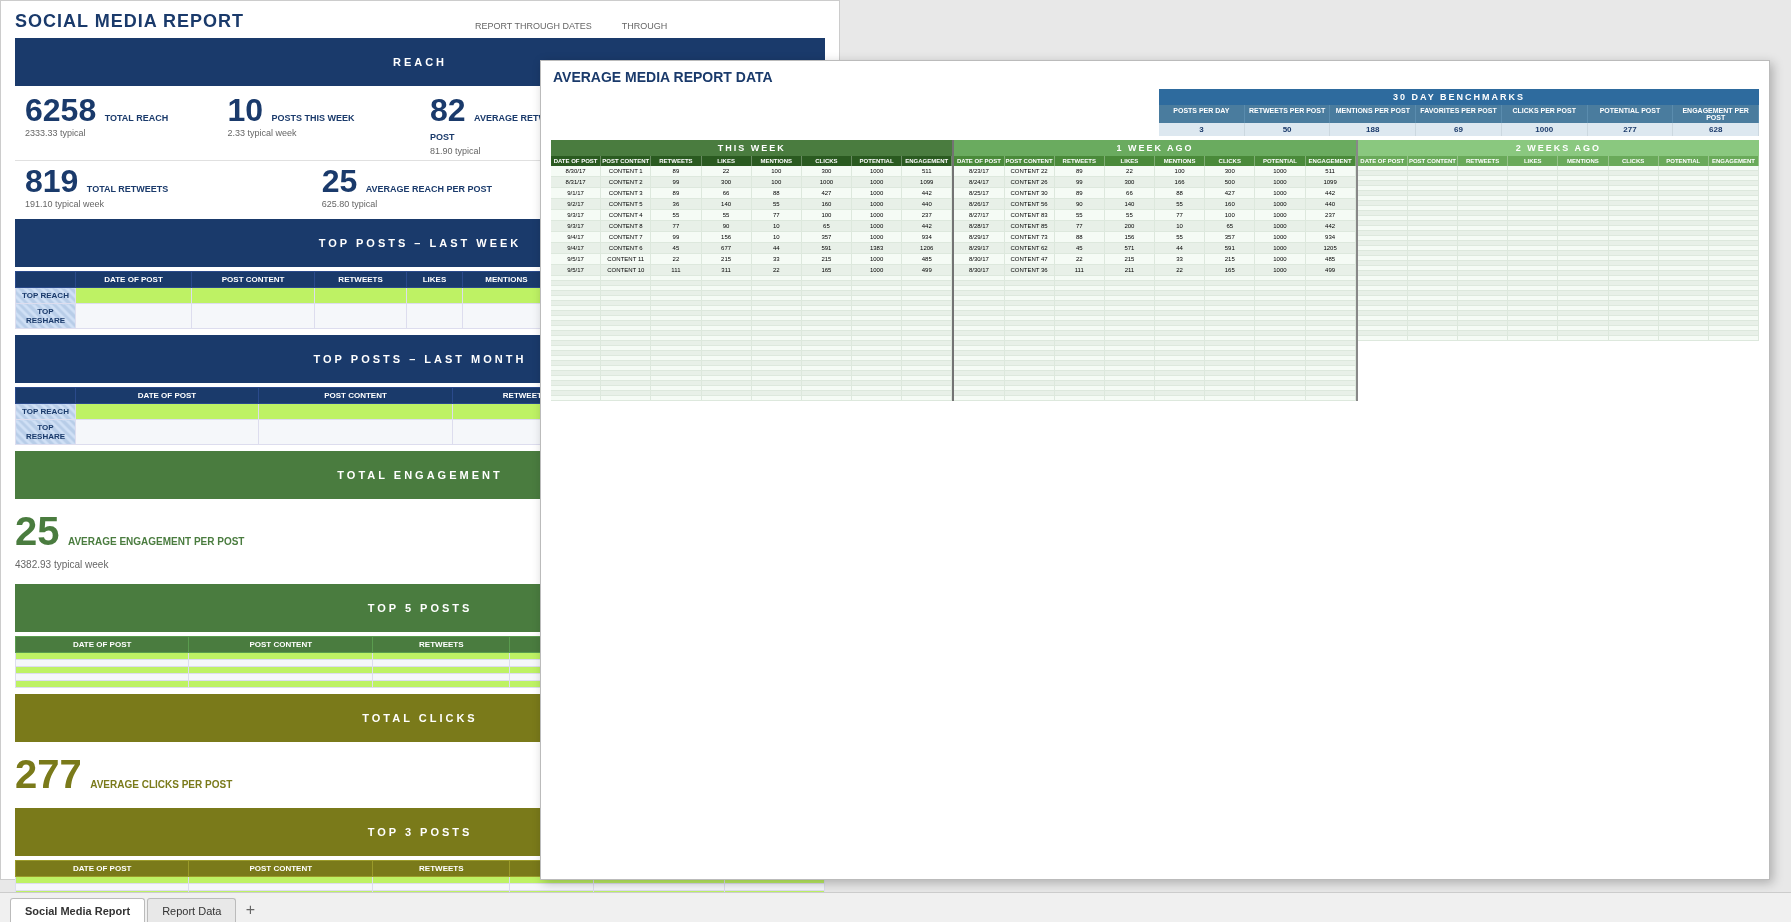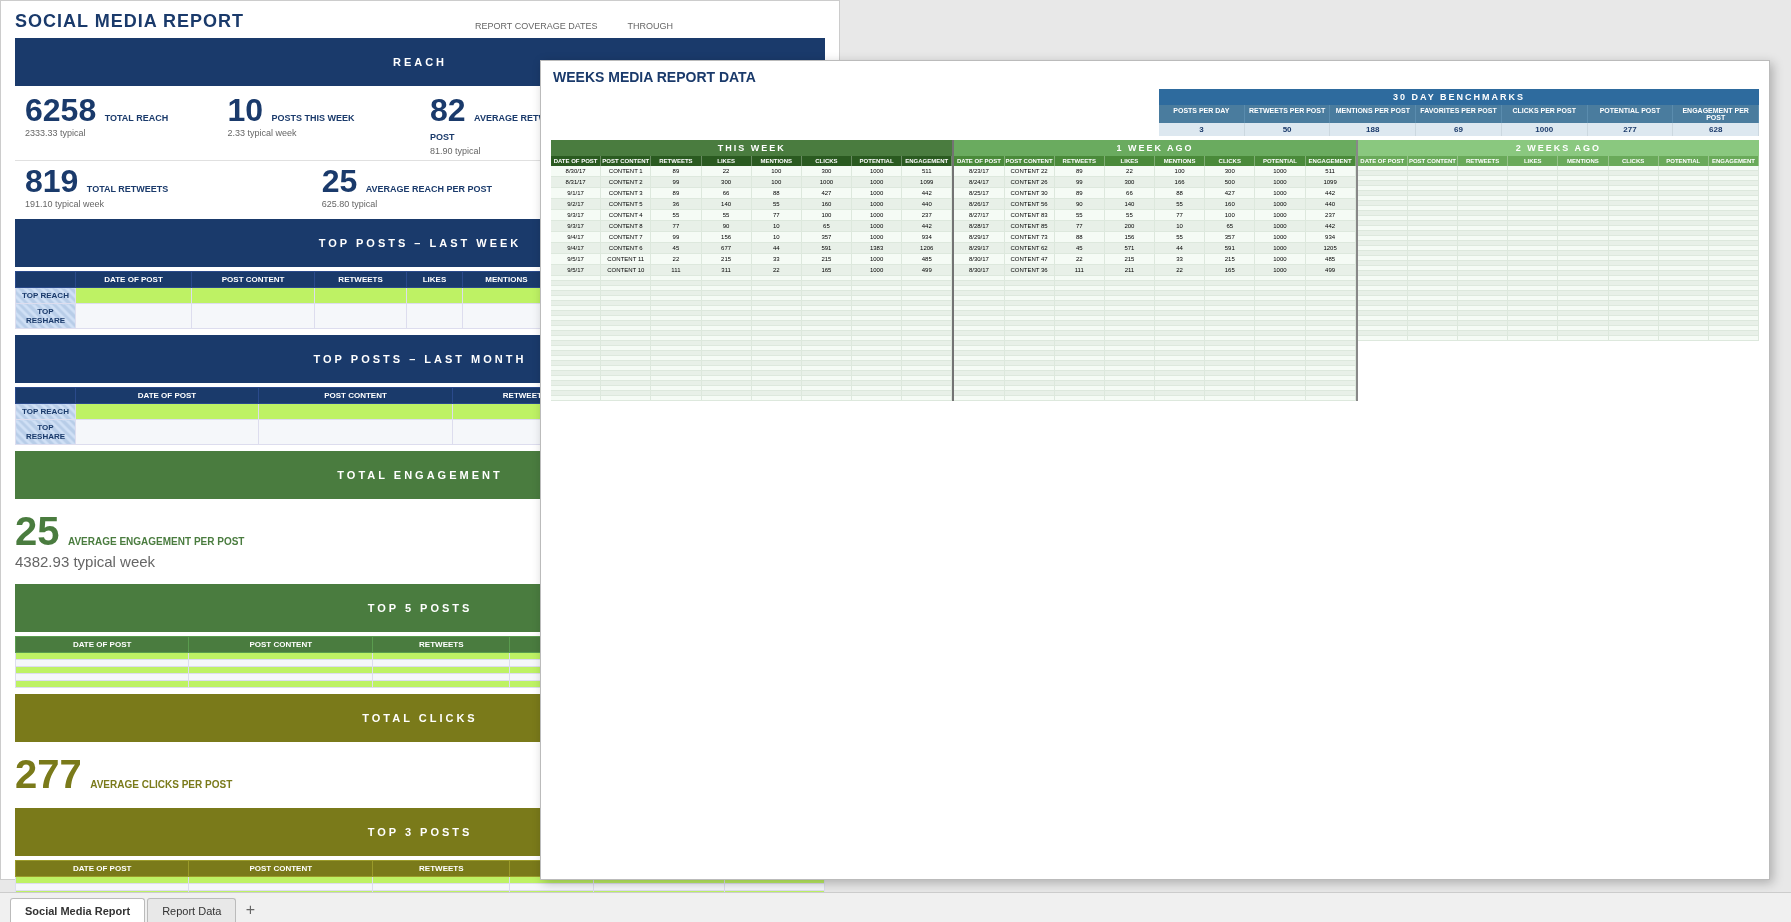--- a/index.html
+++ b/index.html
@@ -192,23 +192,23 @@
     }
     .engagement-section .stat-label {
       font-size: 10px;
       font-weight: bold;
       color: #4a7c3f;
       text-transform: uppercase;
       display: inline;
       margin-left: 4px;
     }
     .engagement-section .typical {
-      font-size: 15px;
+      font-size: 10px;
       color: #666;
-      margin-top: 2px;
+      margin-top: 8px;
     }
 
     
     .clicks-section {
       padding: 8px 0;
     }
     .clicks-section .big-num {
       font-size: 40px;
       font-weight: bold;
       color: #7a7a1a;
@@ -316,21 +316,21 @@
     }
   </style>
 </head>
 <body>
 
 <div class="main-sheet">
   <div style="position:relative;">
     <div class="report-title">SOCIAL MEDIA REPORT</div>
     <div class="report-meta">
       <div>
-        <label>REPORT COVERAGE DATES</label>
+        <label>REPORT THROUGH DATES</label>
         <span></span>
       </div>
       <div>
         <label>THROUGH</label>
         <span></span>
       </div>
     </div>
   </div>
 
   <div class="section-header">REACH</div>
@@ -549,21 +549,21 @@
           <td></td>
           <td></td>
           <td></td>
           <td></td>
         </tr>
     </tbody>
   </table>
 </div>
 
 <div class="data-sheet">
-  <div class="data-sheet-title">WEEKS MEDIA REPORT DATA</div>
+  <div class="data-sheet-title">AVERAGE MEDIA REPORT DATA</div>
 
   <div style="display:flex; margin: 0 10px 4px 10px;">
     <div style="flex:1;"></div>
     <div style="width:600px;">
       <div class="benchmarks-header">30 DAY BENCHMARKS</div>
       <div class="benchmarks-row">
         <div class="benchmark-cell">POSTS PER DAY</div>
         <div class="benchmark-cell">RETWEETS PER POST</div>
         <div class="benchmark-cell">MENTIONS PER POST</div>
         <div class="benchmark-cell">FAVORITES PER POST</div>

